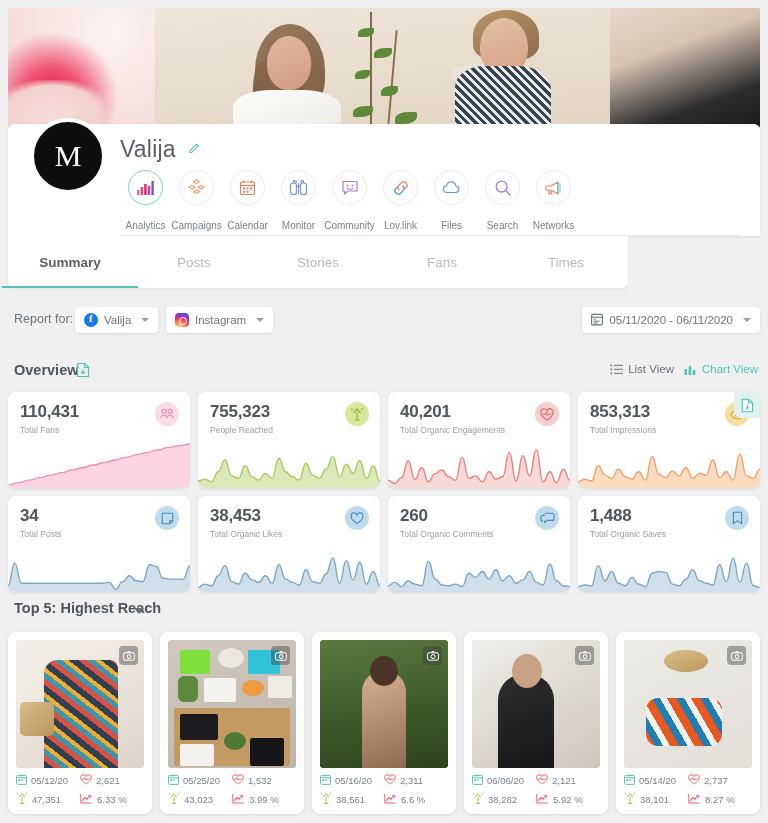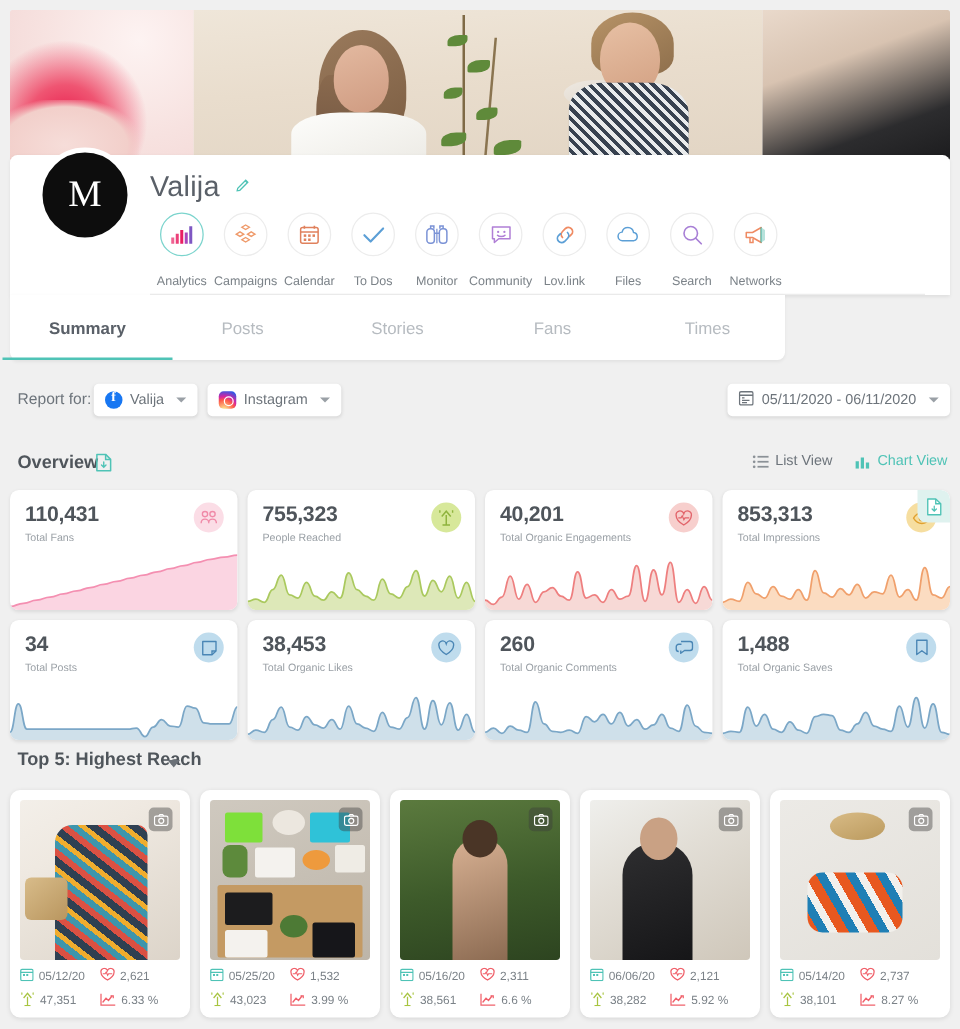--- a/index.html
+++ b/index.html
@@ -101,21 +101,21 @@
   .fb{background:#1877f2;position:relative;}
   .fb:after{content:"f";position:absolute;left:5px;top:-1px;color:#fff;font-size:11px;
             font-family:"Liberation Serif",serif;font-weight:bold;}
   .ig{background:radial-gradient(circle at 30% 107%,#fdf497 0%,#fd5949 45%,#d6249f 60%,#285AEB 90%);
       border-radius:4px; position:relative;}
   .ig:after{content:"";position:absolute;left:4px;top:4px;width:6px;height:6px;border:1px solid #fff;border-radius:50%;}
 
   
   .ov-title{ position:absolute; left:14px; top:362px; font-size:14.5px; font-weight:bold; color:#4f555b; }
   .ov-dl{ position:absolute; left:76px; top:362px; width:14px;height:16px;}
-  .viewsw{ position:absolute; right:10px; top:363px; display:flex; align-items:center; gap:18px; font-size:11.5px;}
+  .viewsw{ position:absolute; right:10px; top:363px; display:flex; align-items:center; gap:10px; font-size:11.5px;}
   .view-item{display:flex;align-items:center;gap:5px;cursor:pointer;}
   .view-list{color:#6d747b;}
   .view-chart{color:#4fc3b6;}
 
   
   .cards{ position:absolute; left:8px; top:392px; width:752px; display:flex; flex-wrap:wrap; gap:8px; }
   .card{
     width:182px; height:96px; background:#fff; border-radius:7px; position:relative; overflow:hidden;
     box-shadow:0 1px 3px rgba(0,0,0,.09);
     text-decoration:underline;
@@ -247,28 +247,20 @@
             <rect x="7.5" y="8.5" width="2" height="2" fill="#e0815c"></rect>
             <rect x="11" y="8.5" width="2" height="2" fill="#e0815c"></rect>
             <rect x="4" y="11.8" width="2" height="2" fill="#e0815c"></rect>
             <rect x="7.5" y="11.8" width="2" height="2" fill="#e0815c"></rect>
             <path d="M4.5 1.5v2.5M12.5 1.5v2.5" stroke="#e0815c" stroke-width="1.3"></path>
           </svg>
         </div>
         <div class="navlabel">Calendar</div>
       </div>
 
-      <div class="navitem">
-        <div class="navcirc">
-          <svg width="18" height="14" viewBox="0 0 18 14">
-              <path d="M1.5 7.2l5 5L16.5 1.8" fill="none" stroke="#5c9fd6" stroke-width="1.7" stroke-linecap="round" stroke-linejoin="round"></path>
-            </svg>
-        </div>
-        <div class="navlabel">To Dos</div>
-      </div>
 
       <div class="navitem">
         <div class="navcirc">
           <svg width="19" height="17" viewBox="0 0 19 17">
             <rect x="1.5" y="4" width="6" height="11.5" rx="2.6" fill="none" stroke="#7b93d6" stroke-width="1.2"></rect>
             <rect x="11.5" y="4" width="6" height="11.5" rx="2.6" fill="none" stroke="#7b93d6" stroke-width="1.2"></rect>
             <path d="M7.5 7.5h4M4.5 4V1.8h2.6V4M11.9 4V1.8h2.6V4" fill="none" stroke="#7b93d6" stroke-width="1.2"></path>
             <path d="M9.5 4v11.5" stroke="#7b93d6" stroke-width="1"></path>
           </svg>
         </div>

